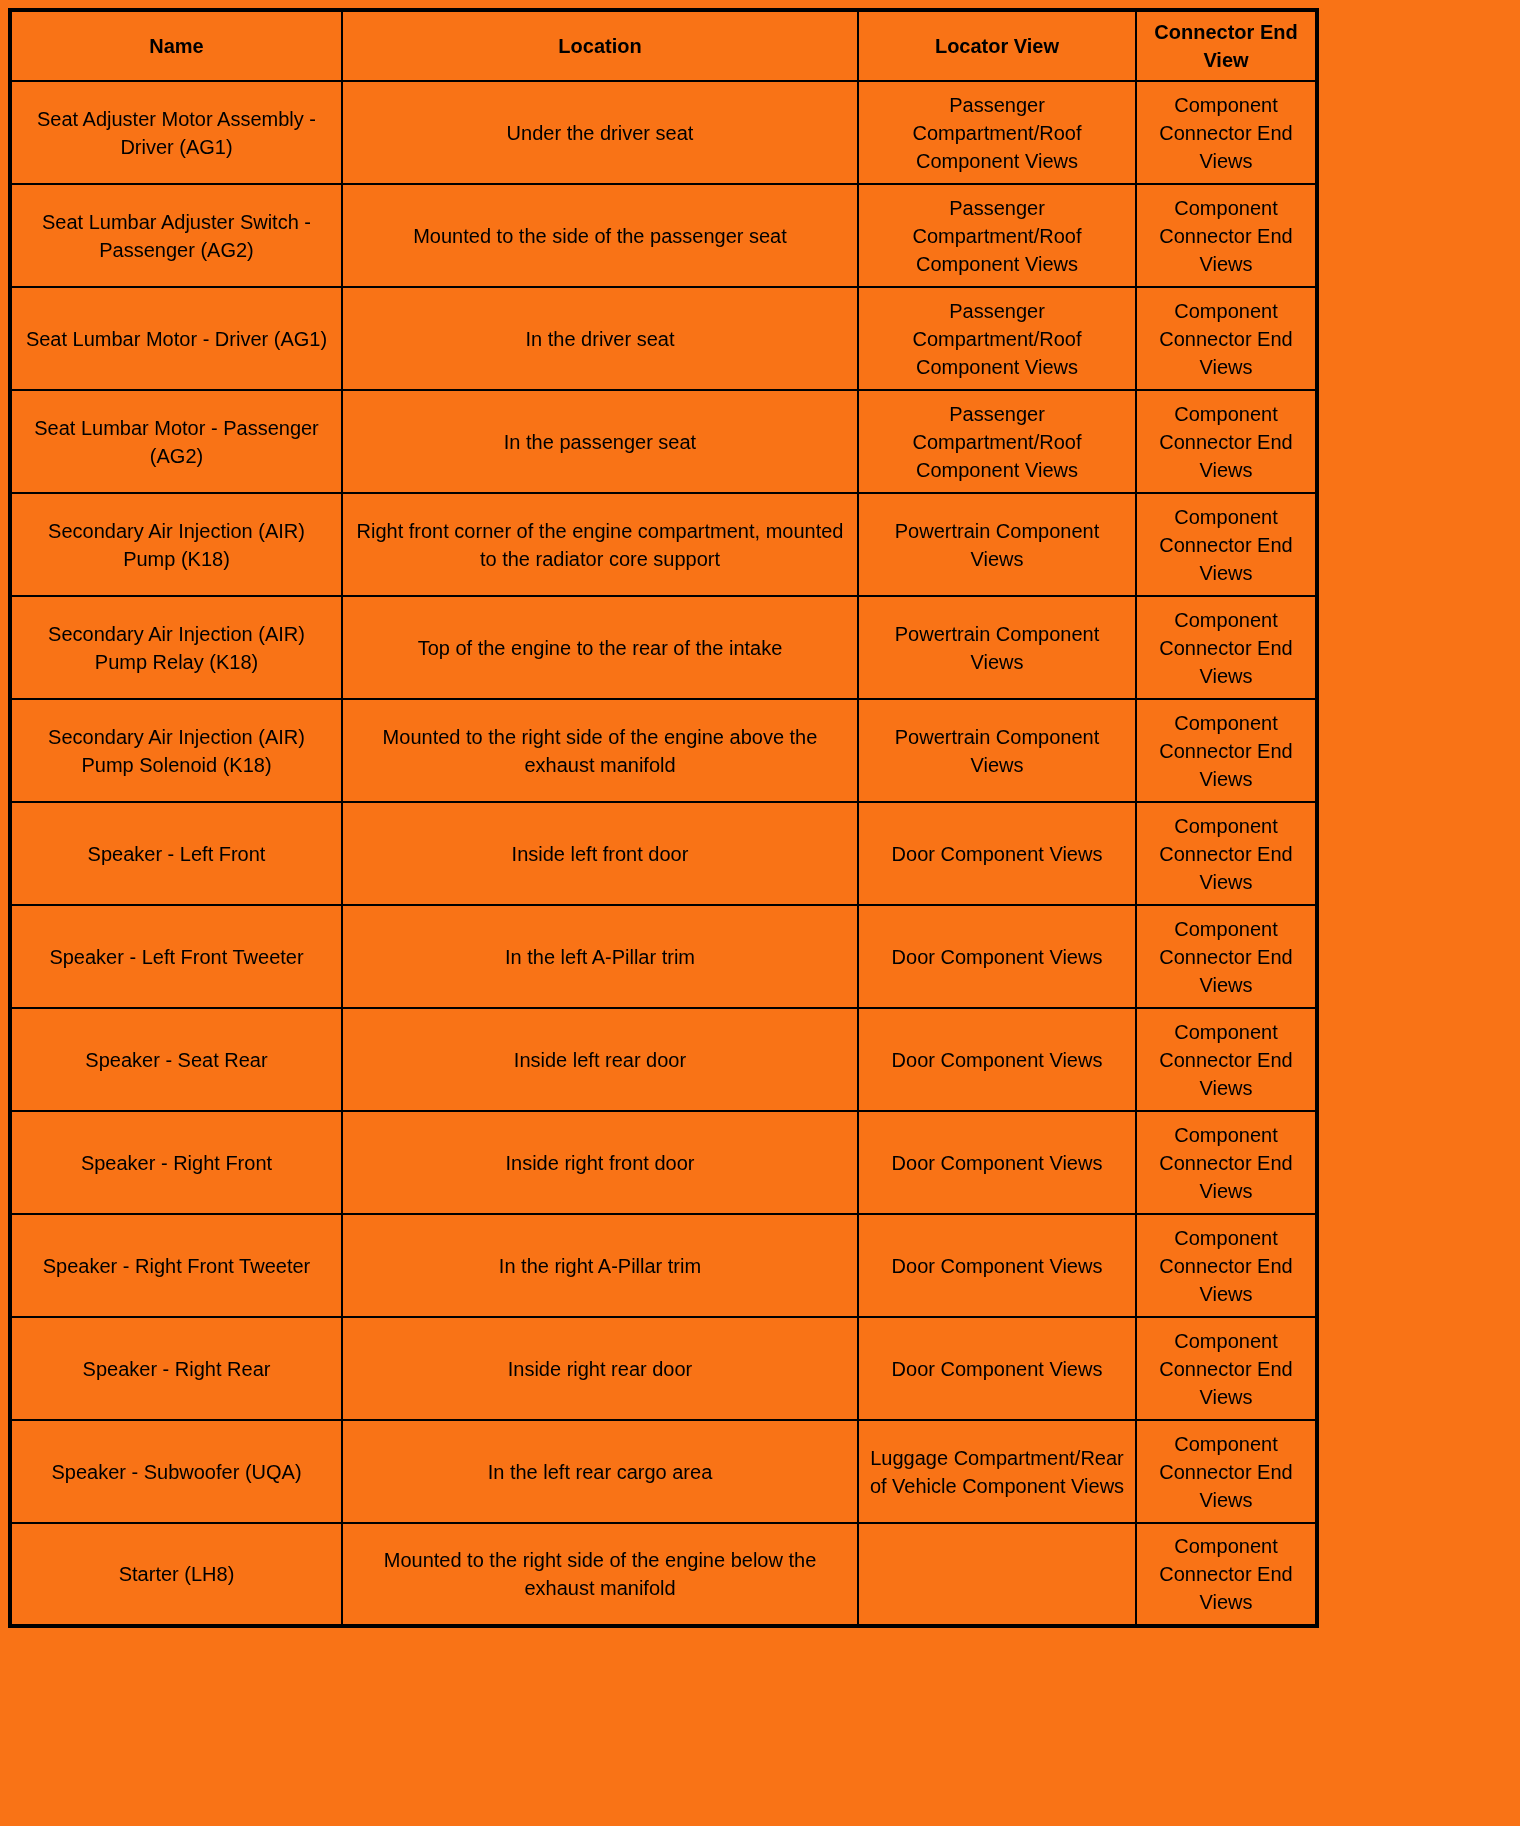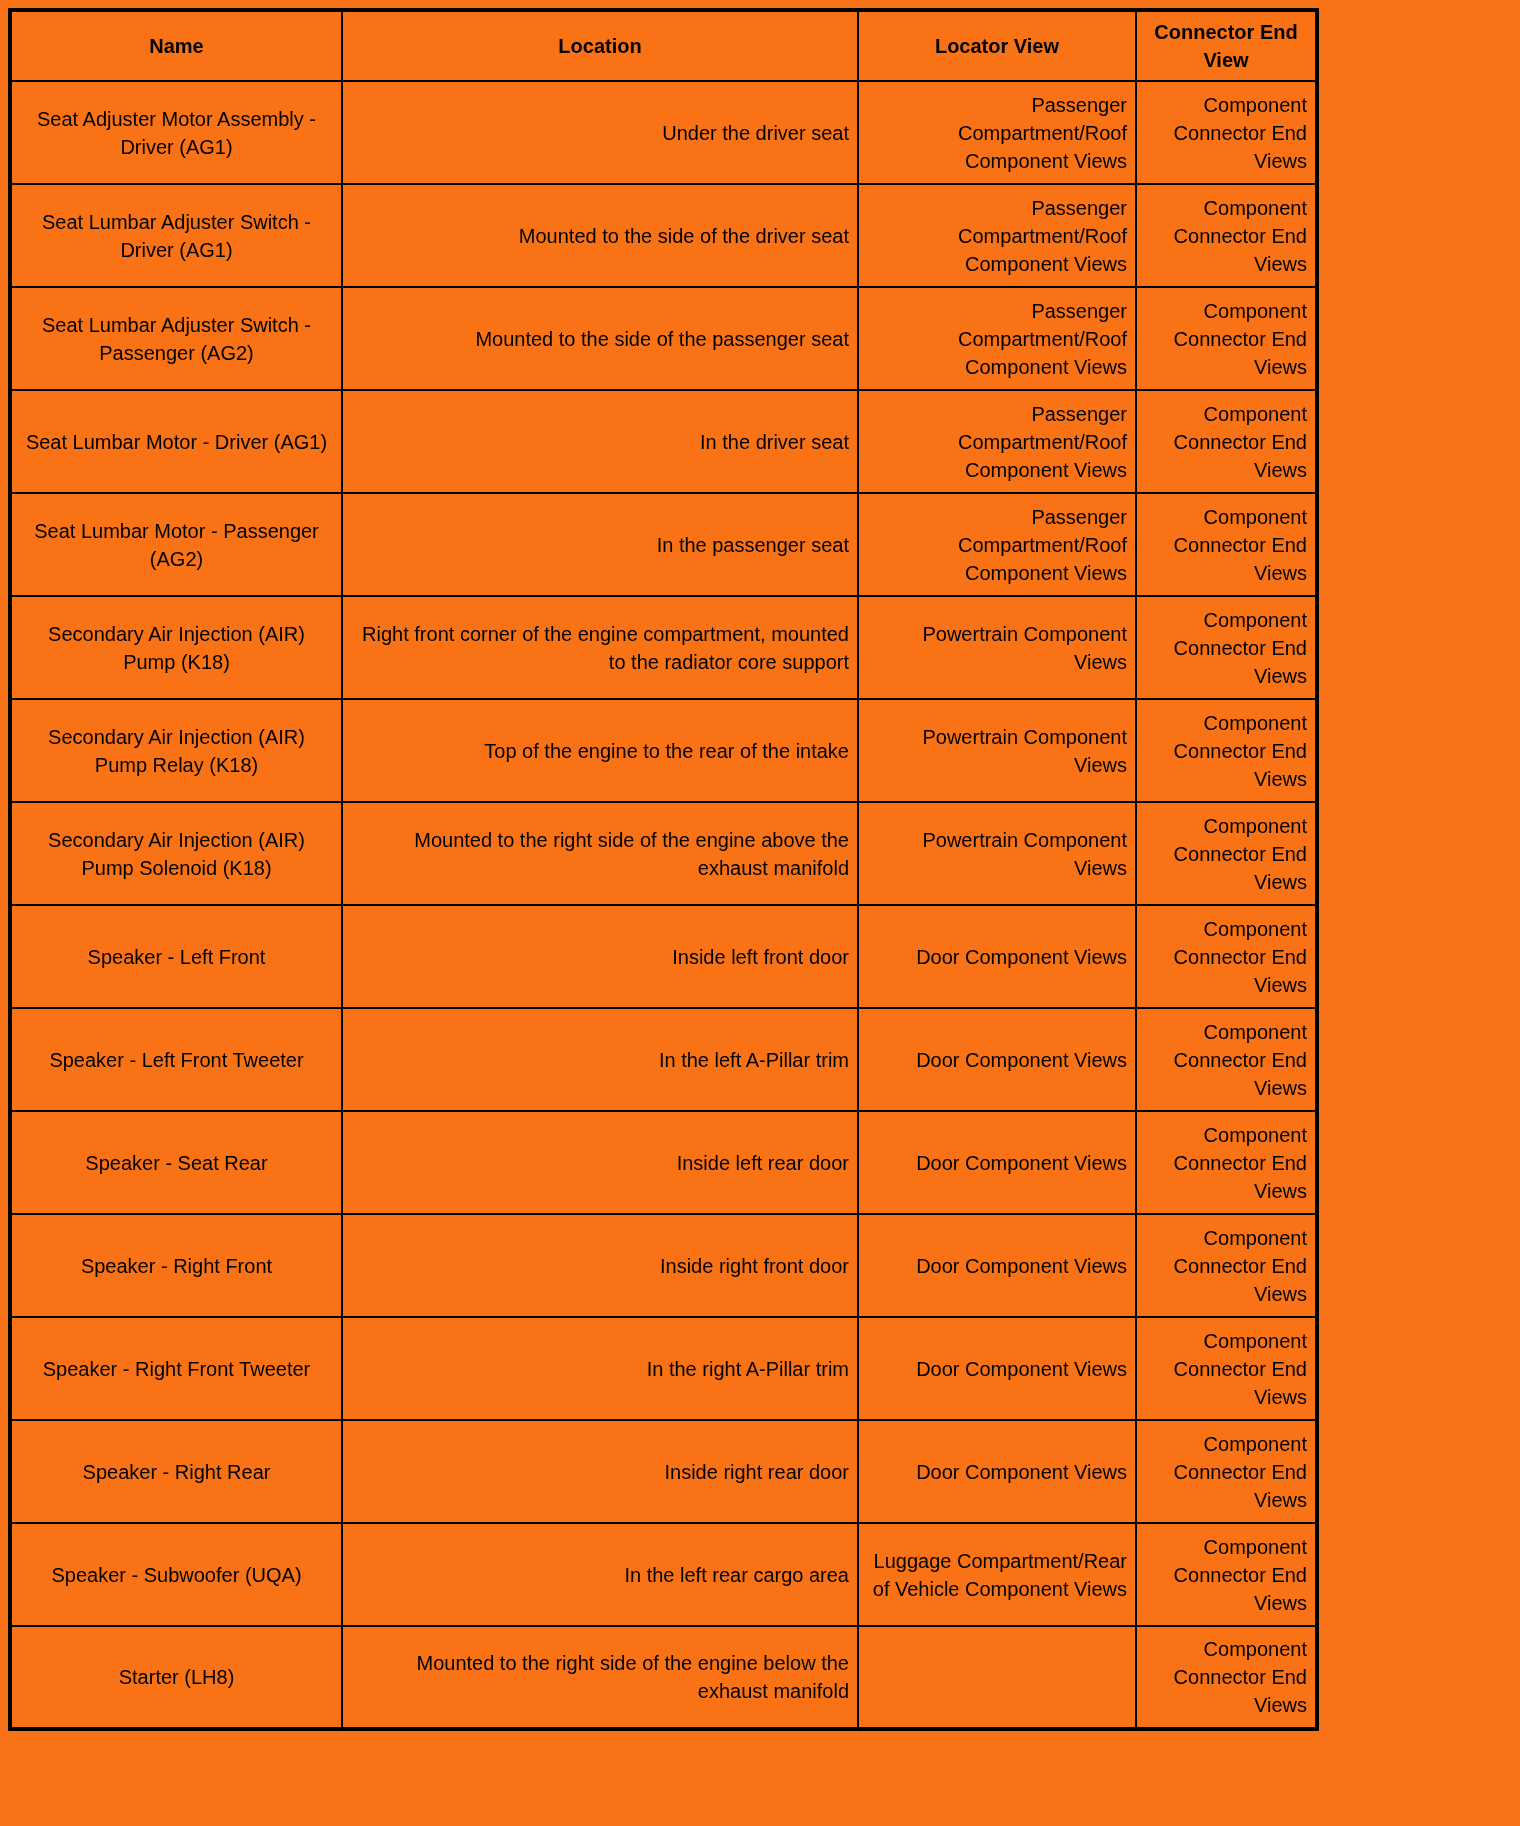--- a/index.html
+++ b/index.html
@@ -42,21 +42,21 @@
   table.locator-table th {
     text-align: center;
     font-weight: bold;
   }
   td.name {
     text-align: center;
   }
   td.location,
   td.locator_view,
   td.connector_end_view {
-    text-align: right;
+    text-align: center;
   }
   col.c-name { width: 332px; }
   col.c-location { width: 516px; }
   col.c-locator { width: 278px; }
   col.c-connector { width: 181px; }
 </style>
 </head>
 <body>
 
 <div class="page">
@@ -72,26 +72,20 @@
         <th>Name</th>
         <th>Location</th>
         <th>Locator View</th>
         <th>Connector End View</th>
       </tr>
     </thead>
     <tbody id="table-body">
         <tr>
           <td class="name">Seat Adjuster Motor Assembly - Driver (AG1)</td>
           <td class="location">Under the driver seat</td>
-          <td class="locator_view">Passenger Compartment/Roof Component Views</td>
-          <td class="connector_end_view">Component Connector End Views</td>
-        </tr>
-        <tr>
-          <td class="name">Seat Lumbar Adjuster Switch - Driver (AG1)</td>
-          <td class="location">Mounted to the side of the driver seat</td>
           <td class="locator_view">Passenger Compartment/Roof Component Views</td>
           <td class="connector_end_view">Component Connector End Views</td>
         </tr>
         <tr>
           <td class="name">Seat Lumbar Adjuster Switch - Passenger (AG2)</td>
           <td class="location">Mounted to the side of the passenger seat</td>
           <td class="locator_view">Passenger Compartment/Roof Component Views</td>
           <td class="connector_end_view">Component Connector End Views</td>
         </tr>
         <tr>

